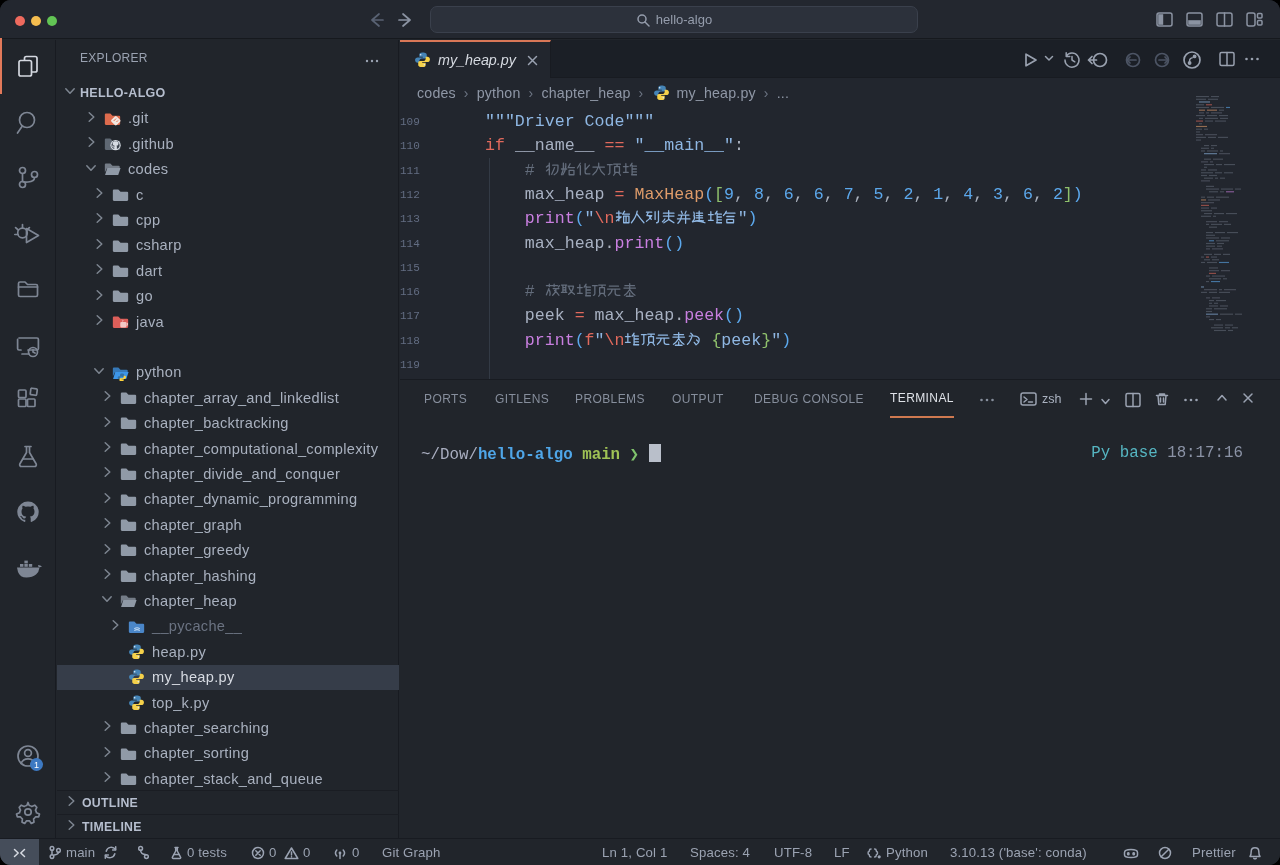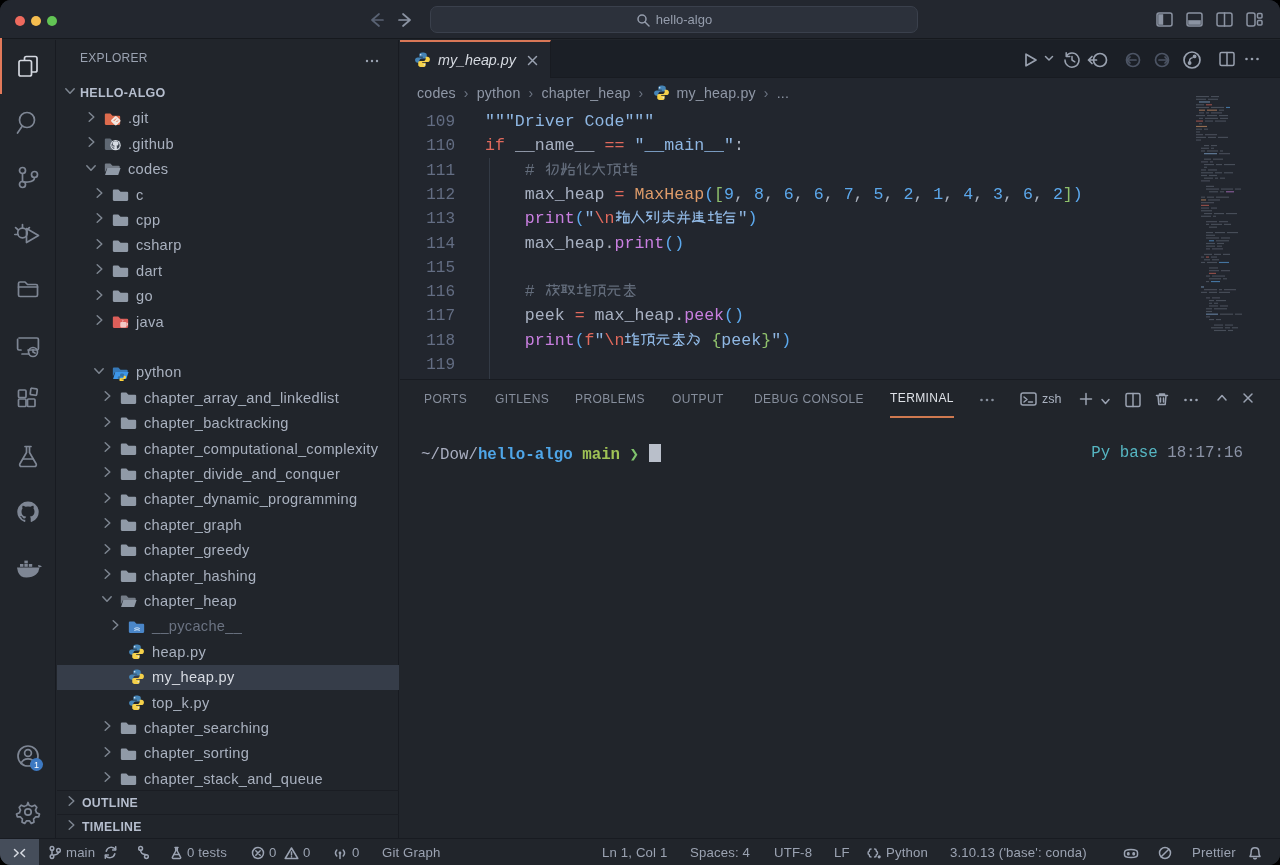--- a/index.html
+++ b/index.html
@@ -19,21 +19,21 @@
 .row .lbl{margin-left:6px}
 .chev{width:16px;height:16px;color:#7d8590;flex:0 0 16px}
 .ficon{width:19px;height:17.5px;flex:0 0 19px;margin-left:1px}
 .sect{position:absolute;left:0;width:342px;height:24px;border-top:1px solid #1a1d23;display:flex;align-items:center;color:#b6bece;font-weight:bold;font-size:12.3px;letter-spacing:.3px}
 
 #edcol{position:absolute;left:400px;top:40px;width:880px;height:798px;background:#22262e}
 #tabstrip{position:absolute;left:0;top:0;width:880px;height:38px;background:#1b1f26;border-bottom:1px solid #181b21}
 #tab1{position:absolute;left:0;top:0;width:151px;height:38px;background:#22262e;border-top:2px solid #d97757;border-right:1px solid #181b21;display:flex;align-items:center}
 #crumbs{position:absolute;left:0;top:39px;width:880px;height:28px;display:flex;align-items:center;color:#8f97a6;font-size:14.2px;letter-spacing:.2px}
 #code{position:absolute;left:0;top:67px;width:880px;height:272px;font-family:"Liberation Mono",monospace;font-size:16.6px;line-height:24.3px;white-space:pre}
-.ln{position:absolute;left:0;width:55px;text-align:right;color:#636d83;font-size:16px}
+.ln{position:absolute;left:0;width:55px;color:#636d83;font-size:11px}
 .cl{position:absolute;left:85px}
 
 .red{color:#e0695c}.org{color:#df9c6a}.blu{color:#5ca8ec}.pur{color:#c97fe0}.grn{color:#8fc06c}
 .str{color:#8fb7e3}.idf{color:#a8b1c2}.cmt{color:#636c7b}.wht{color:#abb2bf}
 .cjk{display:inline-block;width:15.4px;height:16px;vertical-align:-2px}
 .cjk svg{width:100%;height:100%}
 #iguide{position:absolute;left:89px;top:118px;width:1px;height:221px;background:#333a45}
 
 #panel{position:absolute;left:0;top:339px;width:880px;height:459px;background:#21252b;border-top:1px solid #181b21}
 .ptab{position:absolute;top:0;height:38px;display:flex;align-items:center;color:#868e9c;font-size:12px;letter-spacing:.4px}

